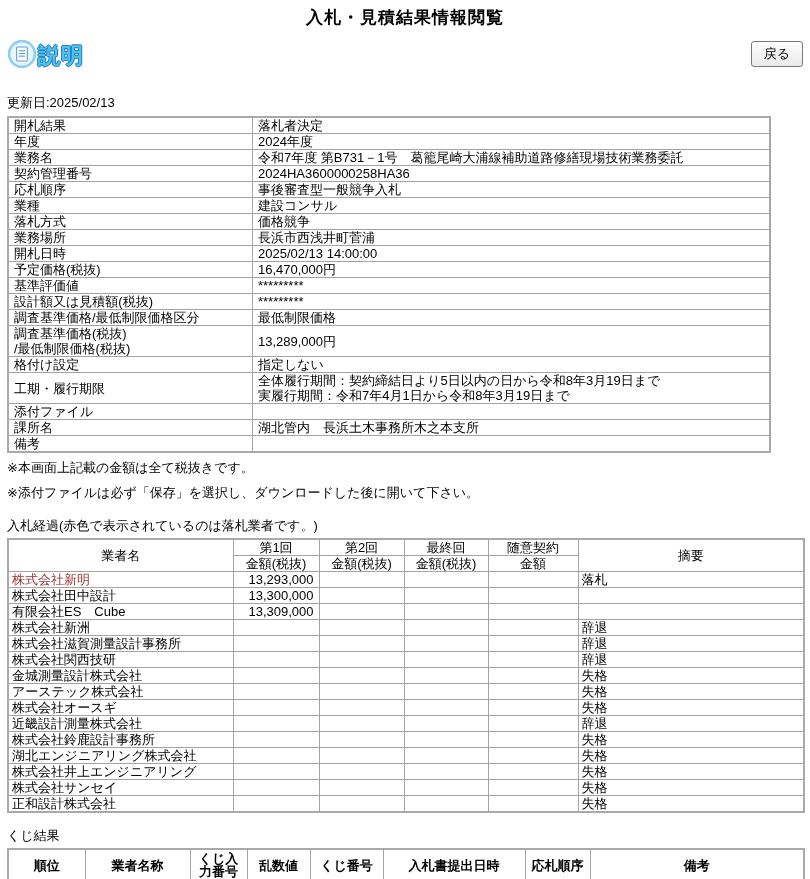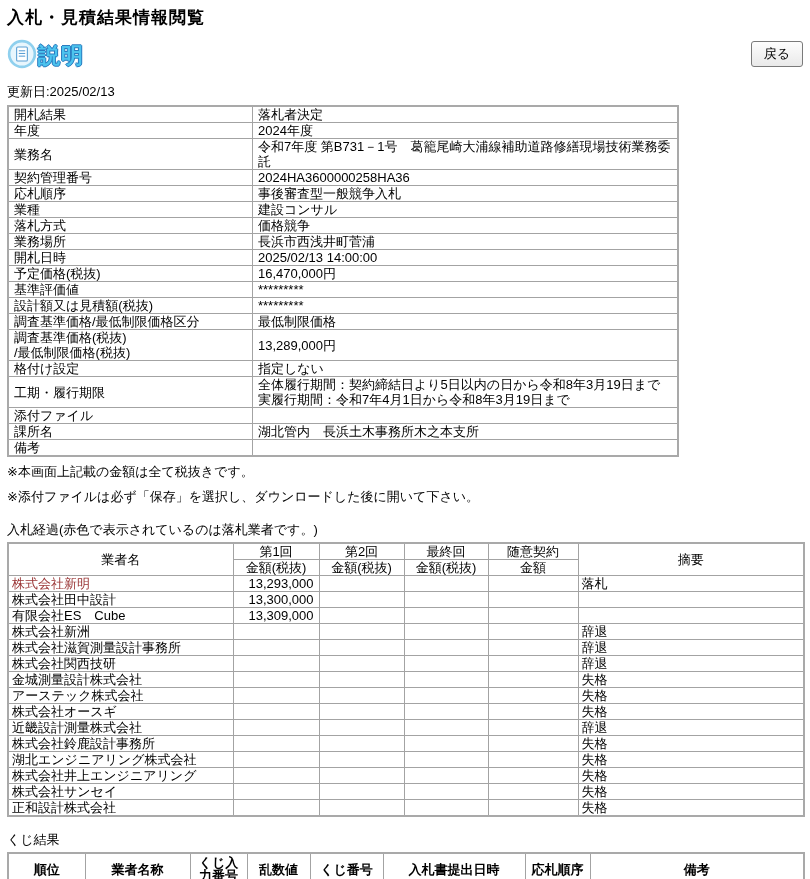--- a/index.html
+++ b/index.html
@@ -4,42 +4,42 @@
 <style>
   html,body { margin:0; padding:0; background:#fff; }
   body {
     width:810px; height:879px; overflow:hidden;
     font-family:"Liberation Sans","DejaVu Sans",sans-serif;
     font-size:13px; color:#000;
   }
   .page { padding:0 7px; }
 
   h1.title {
-    text-align:left; font-size:17px; font-weight:bold;
+    text-align:center; font-size:17px; font-weight:bold;
     letter-spacing:1px; margin:6px 0 10px 0;
   }
 
   .toolbar { display:flex; justify-content:space-between; align-items:flex-start; height:32px; margin-top:2px; }
   .explain { display:flex; align-items:center; gap:1px; cursor:pointer; }
   .explain .txt {
     font-size:22px; font-weight:bold; color:var(--explain_text,#4cc4ee);
     text-shadow: 1px 0 0 var(--explain_outline,#2b7cc0), -1px 0 0 var(--explain_outline,#2b7cc0),
                  0 1px 0 var(--explain_outline,#2b7cc0), 0 -1px 0 var(--explain_outline,#2b7cc0);
     letter-spacing:1px;
   }
   .back-btn {
     font-family:inherit; font-size:13px; color:#000;
     background:linear-gradient(#fdfdfd,#e9e9e9);
     border:1px solid #7a7a7a; border-radius:3px;
     padding:3px 12px; margin-top:2px; cursor:pointer;
   }
 
-  .update-date { margin:12px 0 4px 0; }
-
-  table { border-collapse:collapse; table-layout:fixed; width:672px; }
+  .update-date { margin:23px 0 4px 0; }
+
+  table { border-collapse:collapse; table-layout:fixed; width:764px; }
   table.details { border:2px solid #a9a9a9; }
   table.details td {
     border:1px solid #a3a3a3; padding:0 5px; height:15px;
     line-height:15px; vertical-align:middle; white-space:pre-line;
     overflow:hidden;
   }
   table.details td.lbl { width:233px; }
 
   .note { margin:5px 0; line-height:20px; }
   .section-caption { margin:14px 0 3px 0; }

